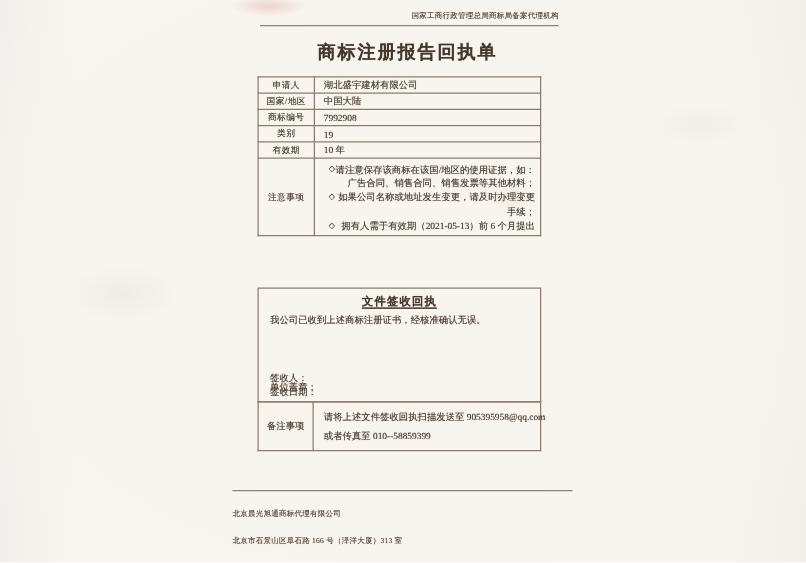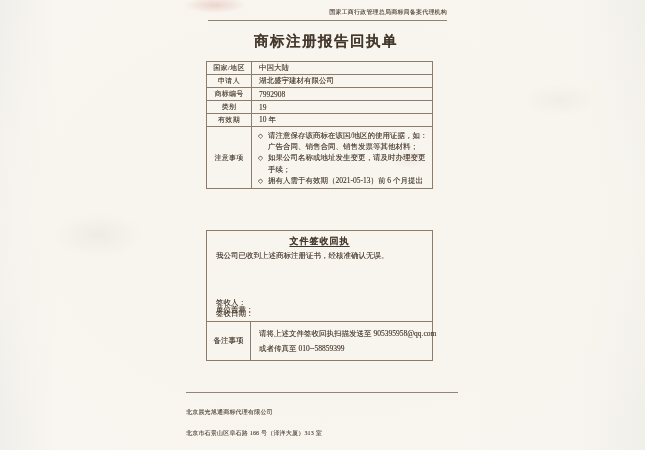--- a/index.html
+++ b/index.html
@@ -29,21 +29,21 @@
     position:absolute;left:203px;top:32px;width:246px;
     text-align:center;font-size:14.5px;font-weight:bold;letter-spacing:1.5px;color:#42372c;
   }
   table{border-collapse:collapse;table-layout:fixed;}
   td{border:1px solid #8d7c6c;font-size:7.5px;color:#493e32;}
   .info{position:absolute;left:206px;top:61px;width:227px;}
   .info td{height:12px;padding:0;}
   .info .lbl{width:44px;text-align:center;font-size:7px;letter-spacing:0.3px;}
   .info .val{padding-left:7px;}
   .notes-cell{vertical-align:top;padding:3px 4px 3px 6px !important;}
-  .notes-inner{height:55px;overflow:hidden;}
+  .notes-inner{height:55px;overflow:hidden;text-align:right;}
   .note{display:flex;line-height:11.2px;}
   .note .bullet{flex:0 0 10px;font-size:6.5px;}
   .note .ntext{flex:1;}
   .receipt{
     position:absolute;left:206px;top:230px;width:225px;height:90px;
     border:1px solid #8d7c6c;
   }
   .receipt-title{
     position:absolute;top:4px;left:0;right:0;text-align:center;
     font-size:9px;font-weight:bold;letter-spacing:1px;
@@ -70,26 +70,26 @@
 
 <div class="scene">
 
   <div class="agency">国家工商行政管理总局商标局备案代理机构</div>
 
   <div class="title">商标注册报告回执单</div>
 
   <table class="info">
     <tbody>
         <tr>
+      <td class="lbl">申请人</td>
+      <td class="val">湖北盛宇建材有限公司</td>
+    </tr>
+    <tr>
       <td class="lbl">国家/地区</td>
       <td class="val">中国大陆</td>
-    </tr>
-    <tr>
-      <td class="lbl">申请人</td>
-      <td class="val">湖北盛宇建材有限公司</td>
     </tr>
     <tr>
       <td class="lbl">商标编号</td>
       <td class="val">7992908</td>
     </tr>
     <tr>
       <td class="lbl">类别</td>
       <td class="val">19</td>
     </tr>
     <tr>

